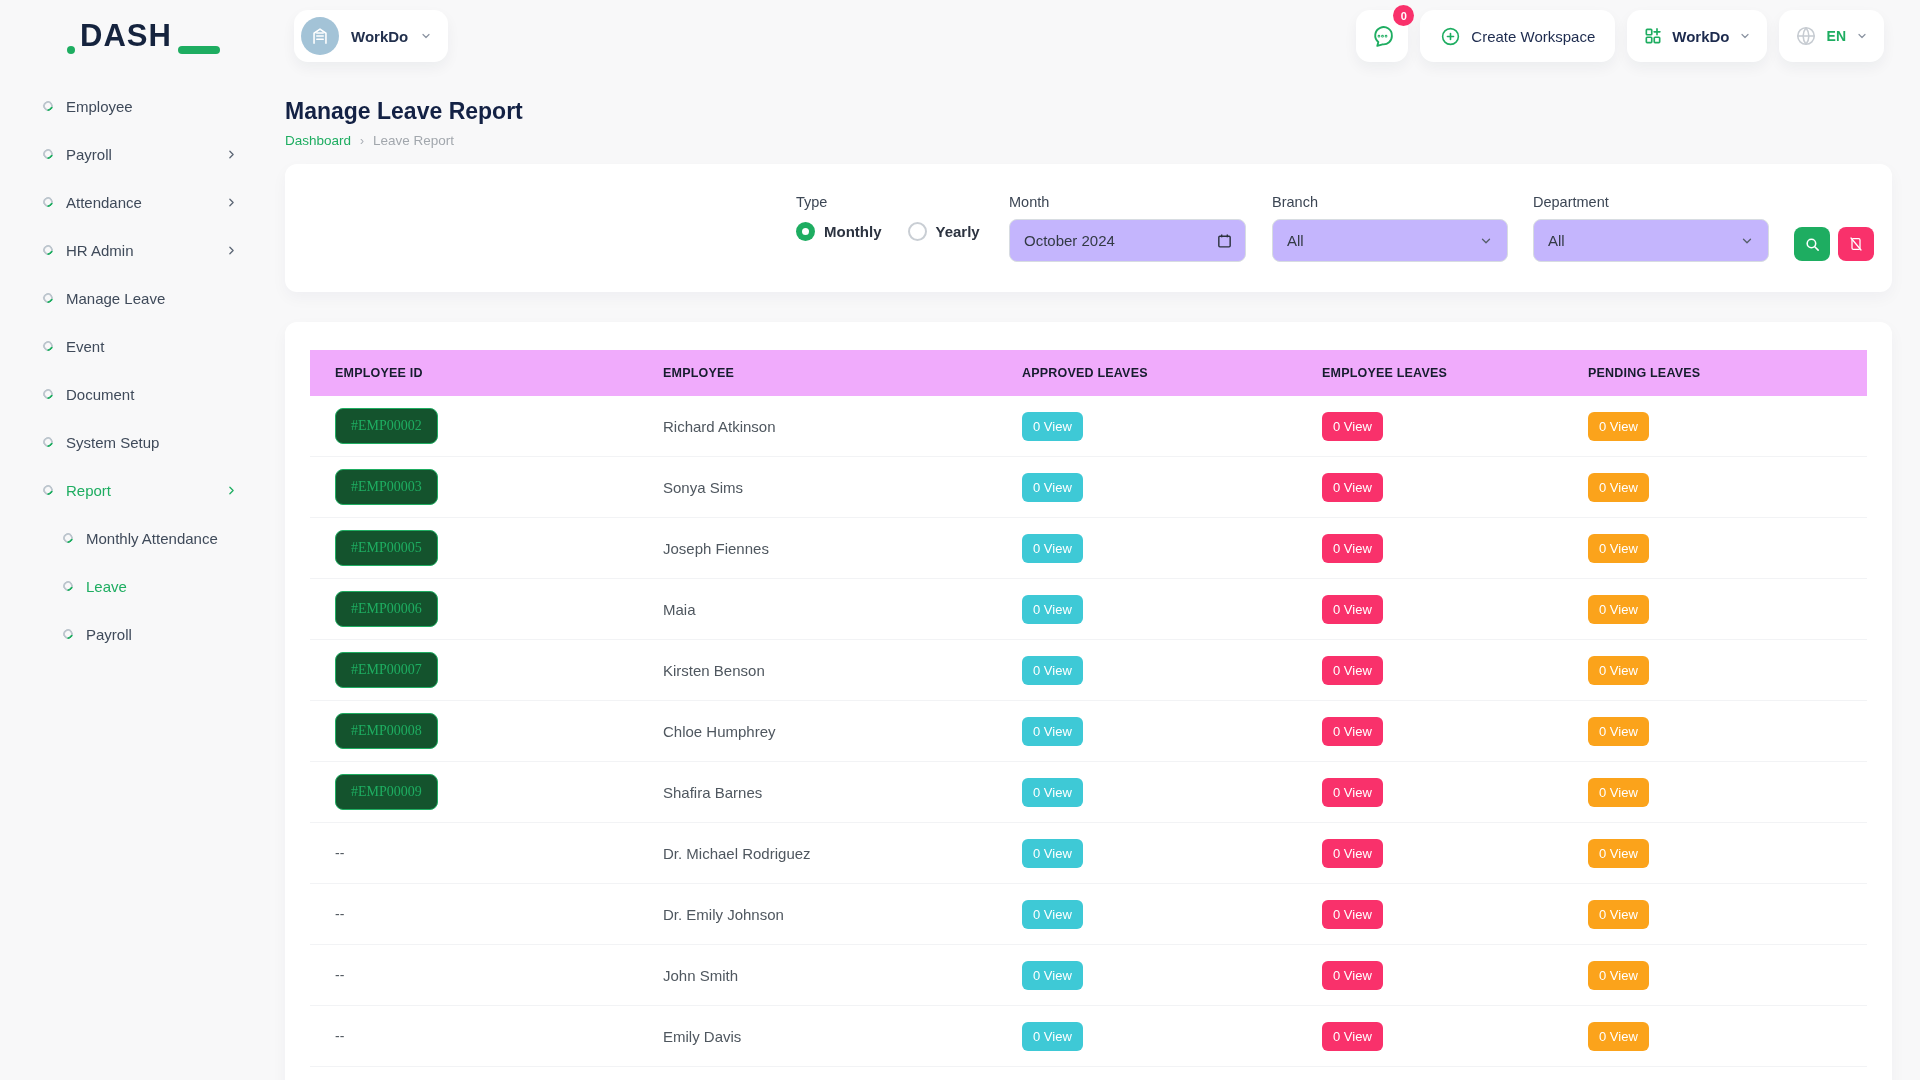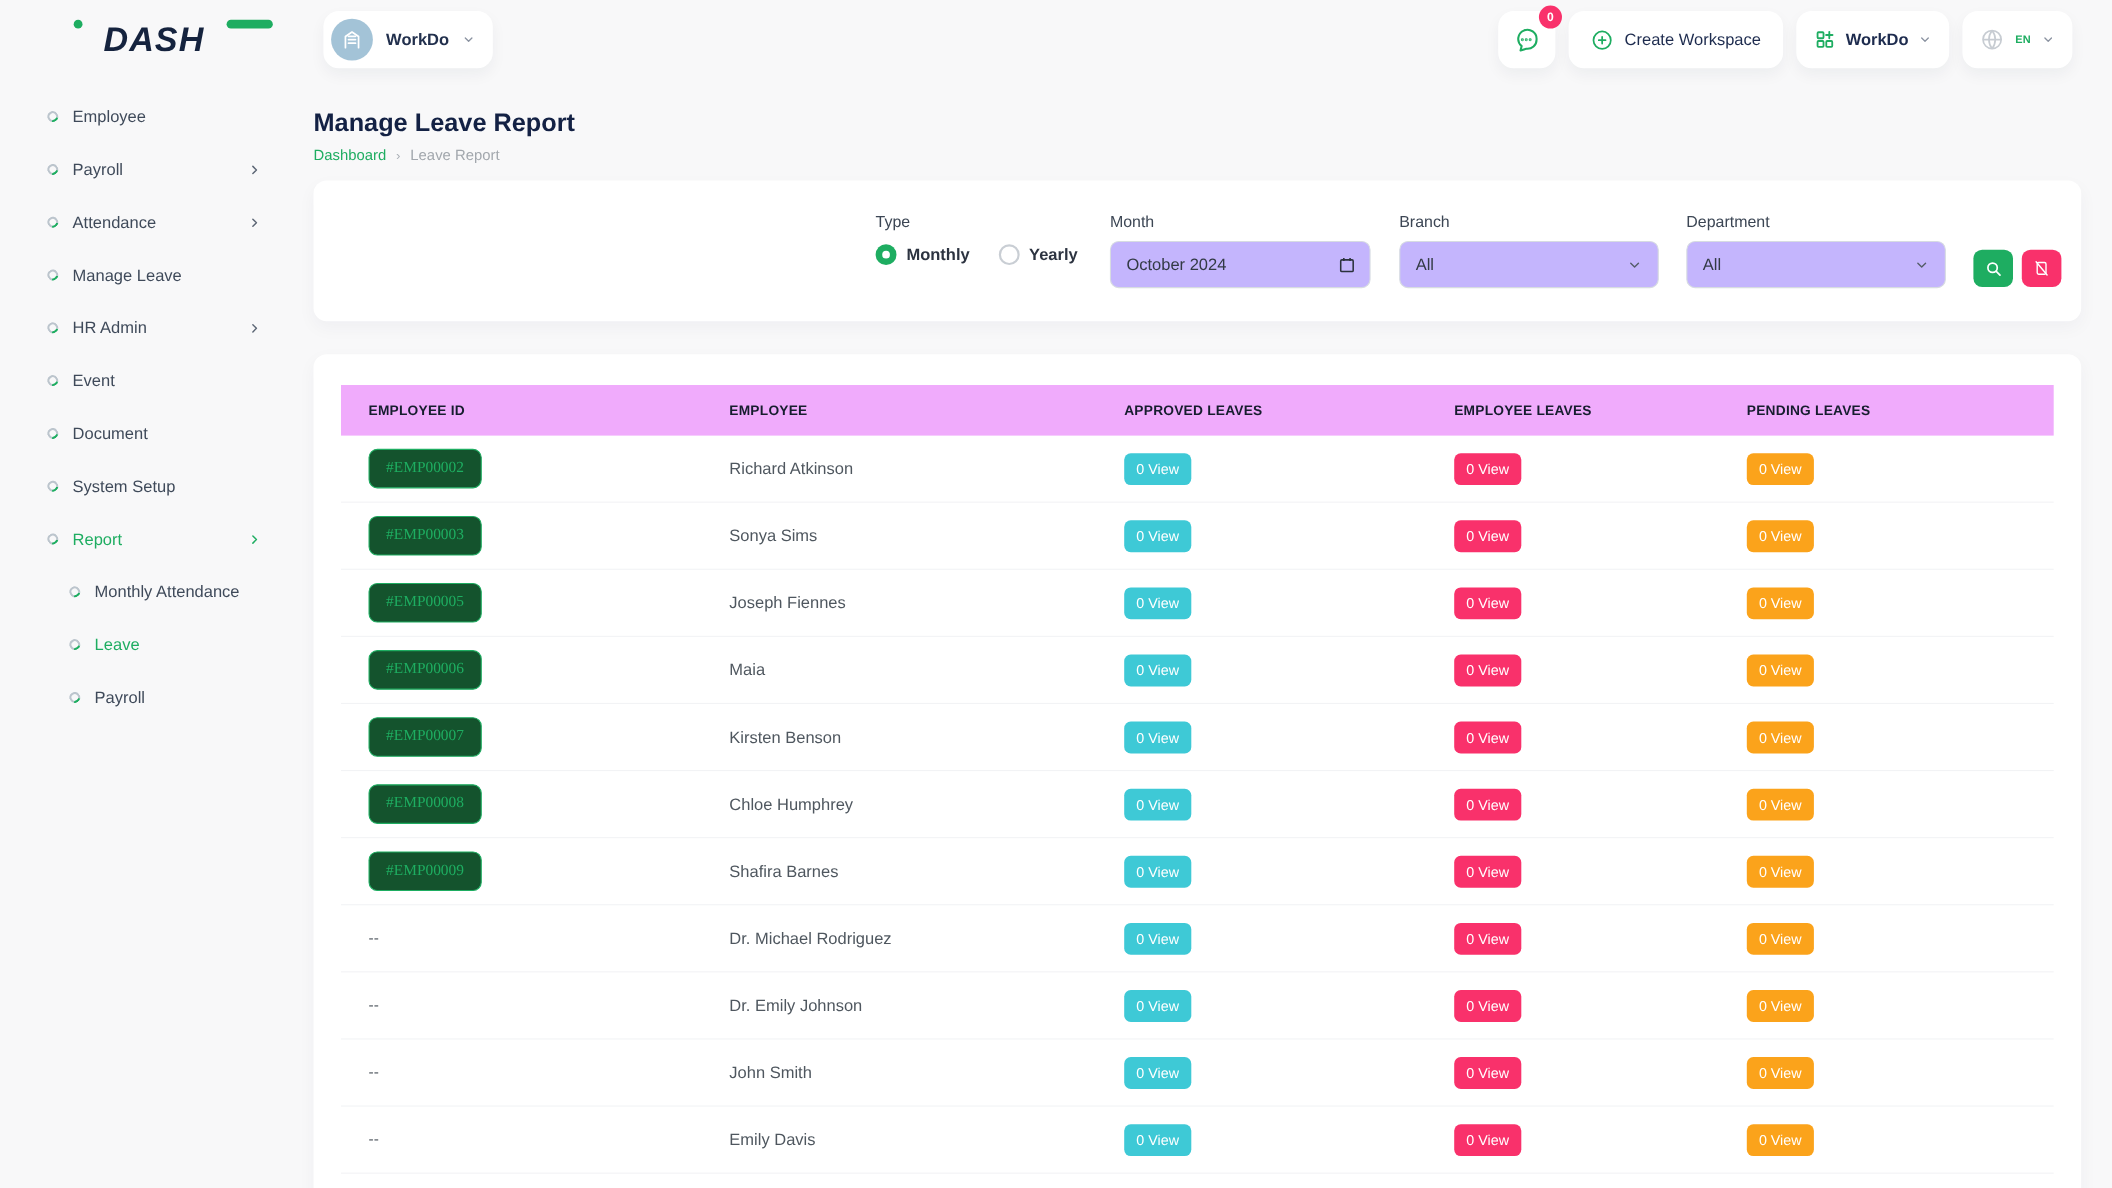--- a/index.html
+++ b/index.html
@@ -6,39 +6,39 @@
   html,body { width:1920px; height:1080px; overflow:hidden; }
   body {
     font-family:"Liberation Sans","DejaVu Sans",sans-serif;
     background:#f8f8f9; color:#1f2941; position:relative;
   }
   :root{ --primary:#1ead61; --teal:#3ec9d6; --pink:#f9316b; --orange:#fba31b; }
   svg{ display:block; }
 
   
   .topbar{ position:absolute; top:0; left:0; right:0; height:72px; display:flex; align-items:center; padding:0 36px 0 67px; }
-  .logo{ display:flex; align-items:flex-start; gap:17px; width:191px; flex:none; cursor:pointer;font-style:italic; }
+  .logo{ display:flex; align-items:flex-end; gap:3px; width:191px; flex:none; cursor:pointer; }
   .logo-dot{ width:8px; height:8px; border-radius:50%; background:var(--primary); margin-right:2px; }
   .logo-text{ font-size:31px; font-weight:800; letter-spacing:1px; color:#15233e; }
   .logo-dash{ width:42px; height:8px; border-radius:4px; background:var(--primary); margin-left:3px; }
   .chip{ background:#fff; border-radius:14px; box-shadow:0 6px 14px rgba(24,37,66,.05); display:flex; align-items:center; height:52px; }
   .ws-chip{ margin-left:36px; padding:0 16px 0 7px; gap:12px; }
   .ws-avatar{ width:38px; height:38px; border-radius:50%; background:#a3c3d7; display:flex; align-items:center; justify-content:center; color:#fff; }
   .ws-label{ font-size:15px; font-weight:600; color:#22304d; }
   .chev-sm{ color:#8b93a1; }
   .top-right{ margin-left:auto; display:flex; align-items:center; gap:12px; }
   .msg-btn{ width:52px; height:52px; justify-content:center; position:relative; color:var(--primary); }
   .msg-badge{ position:absolute; top:-5px; right:-6px; min-width:21px; height:21px; border-radius:50%; background:var(--pink); color:#fff; font-size:11px; font-weight:700; display:flex; align-items:center; justify-content:center; }
   .create-ws{ padding:0 20px; gap:10px; font-size:15px; color:#1d2b4e; cursor:pointer; }
   .create-ws .plus{ color:var(--primary); }
   .workdo-menu{ padding:0 16px; gap:9px; font-size:15px; font-weight:600; color:#1d2b4e; cursor:pointer; }
   .workdo-menu .grid{ color:var(--primary); }
   .lang-chip{ padding:0 16px; gap:10px; cursor:pointer; }
   .lang-globe{ color:#c7ccd2; }
-  .lang-code{ font-size:10px; font-weight:700; color:var(--primary); }
+  .lang-code{ font-size:14px; font-weight:700; color:var(--primary); }
 
   
   .sidebar{ position:absolute; top:72px; left:0; bottom:0; width:258px; padding-top:10px; overflow:hidden; }
   .nav-item{ display:flex; align-items:center; height:56px; padding:0 20px 0 23px; cursor:pointer; color:#3f4a5a; }
   .nav-item.sub,.nav-item.subsub{ height:48px; padding-left:43px; }
   .nav-item.subsub{ padding-left:63px; }
   .bullet{ width:10px; height:10px; flex:none; border:2px solid #bcc5cd; border-bottom-color:var(--primary); border-radius:50%; transform:rotate(-35deg); margin-right:13px; }
   .nav-label{ font-size:15px; font-weight:500; color:#3f4a5a; }
   .chev{ margin-left:auto; color:#5c6675; display:flex; }
   .nav-item.sub.active .nav-label,.nav-item.subsub.active .nav-label{ color:var(--primary); }
@@ -205,33 +205,33 @@
         <svg width="13" height="13" viewBox="0 0 24 24" fill="none" stroke="currentColor" stroke-width="2.4" stroke-linecap="round" stroke-linejoin="round">
           <polyline points="9 6 15 12 9 18"></polyline>
         </svg>
       </span>
 
     </div>
 
     <div class="nav-item sub">
 
       <span class="bullet"></span>
-      <span class="nav-label">Manage Leave</span>
-
-    </div>
-
-    <div class="nav-item sub">
-
-      <span class="bullet"></span>
       <span class="nav-label">HR Admin</span>
       <span class="chev right">
         <svg width="13" height="13" viewBox="0 0 24 24" fill="none" stroke="currentColor" stroke-width="2.4" stroke-linecap="round" stroke-linejoin="round">
           <polyline points="9 6 15 12 9 18"></polyline>
         </svg>
       </span>
+
+    </div>
+
+    <div class="nav-item sub">
+
+      <span class="bullet"></span>
+      <span class="nav-label">Manage Leave</span>
 
     </div>
 
     <div class="nav-item sub">
 
       <span class="bullet"></span>
       <span class="nav-label">Event</span>
 
     </div>
 

